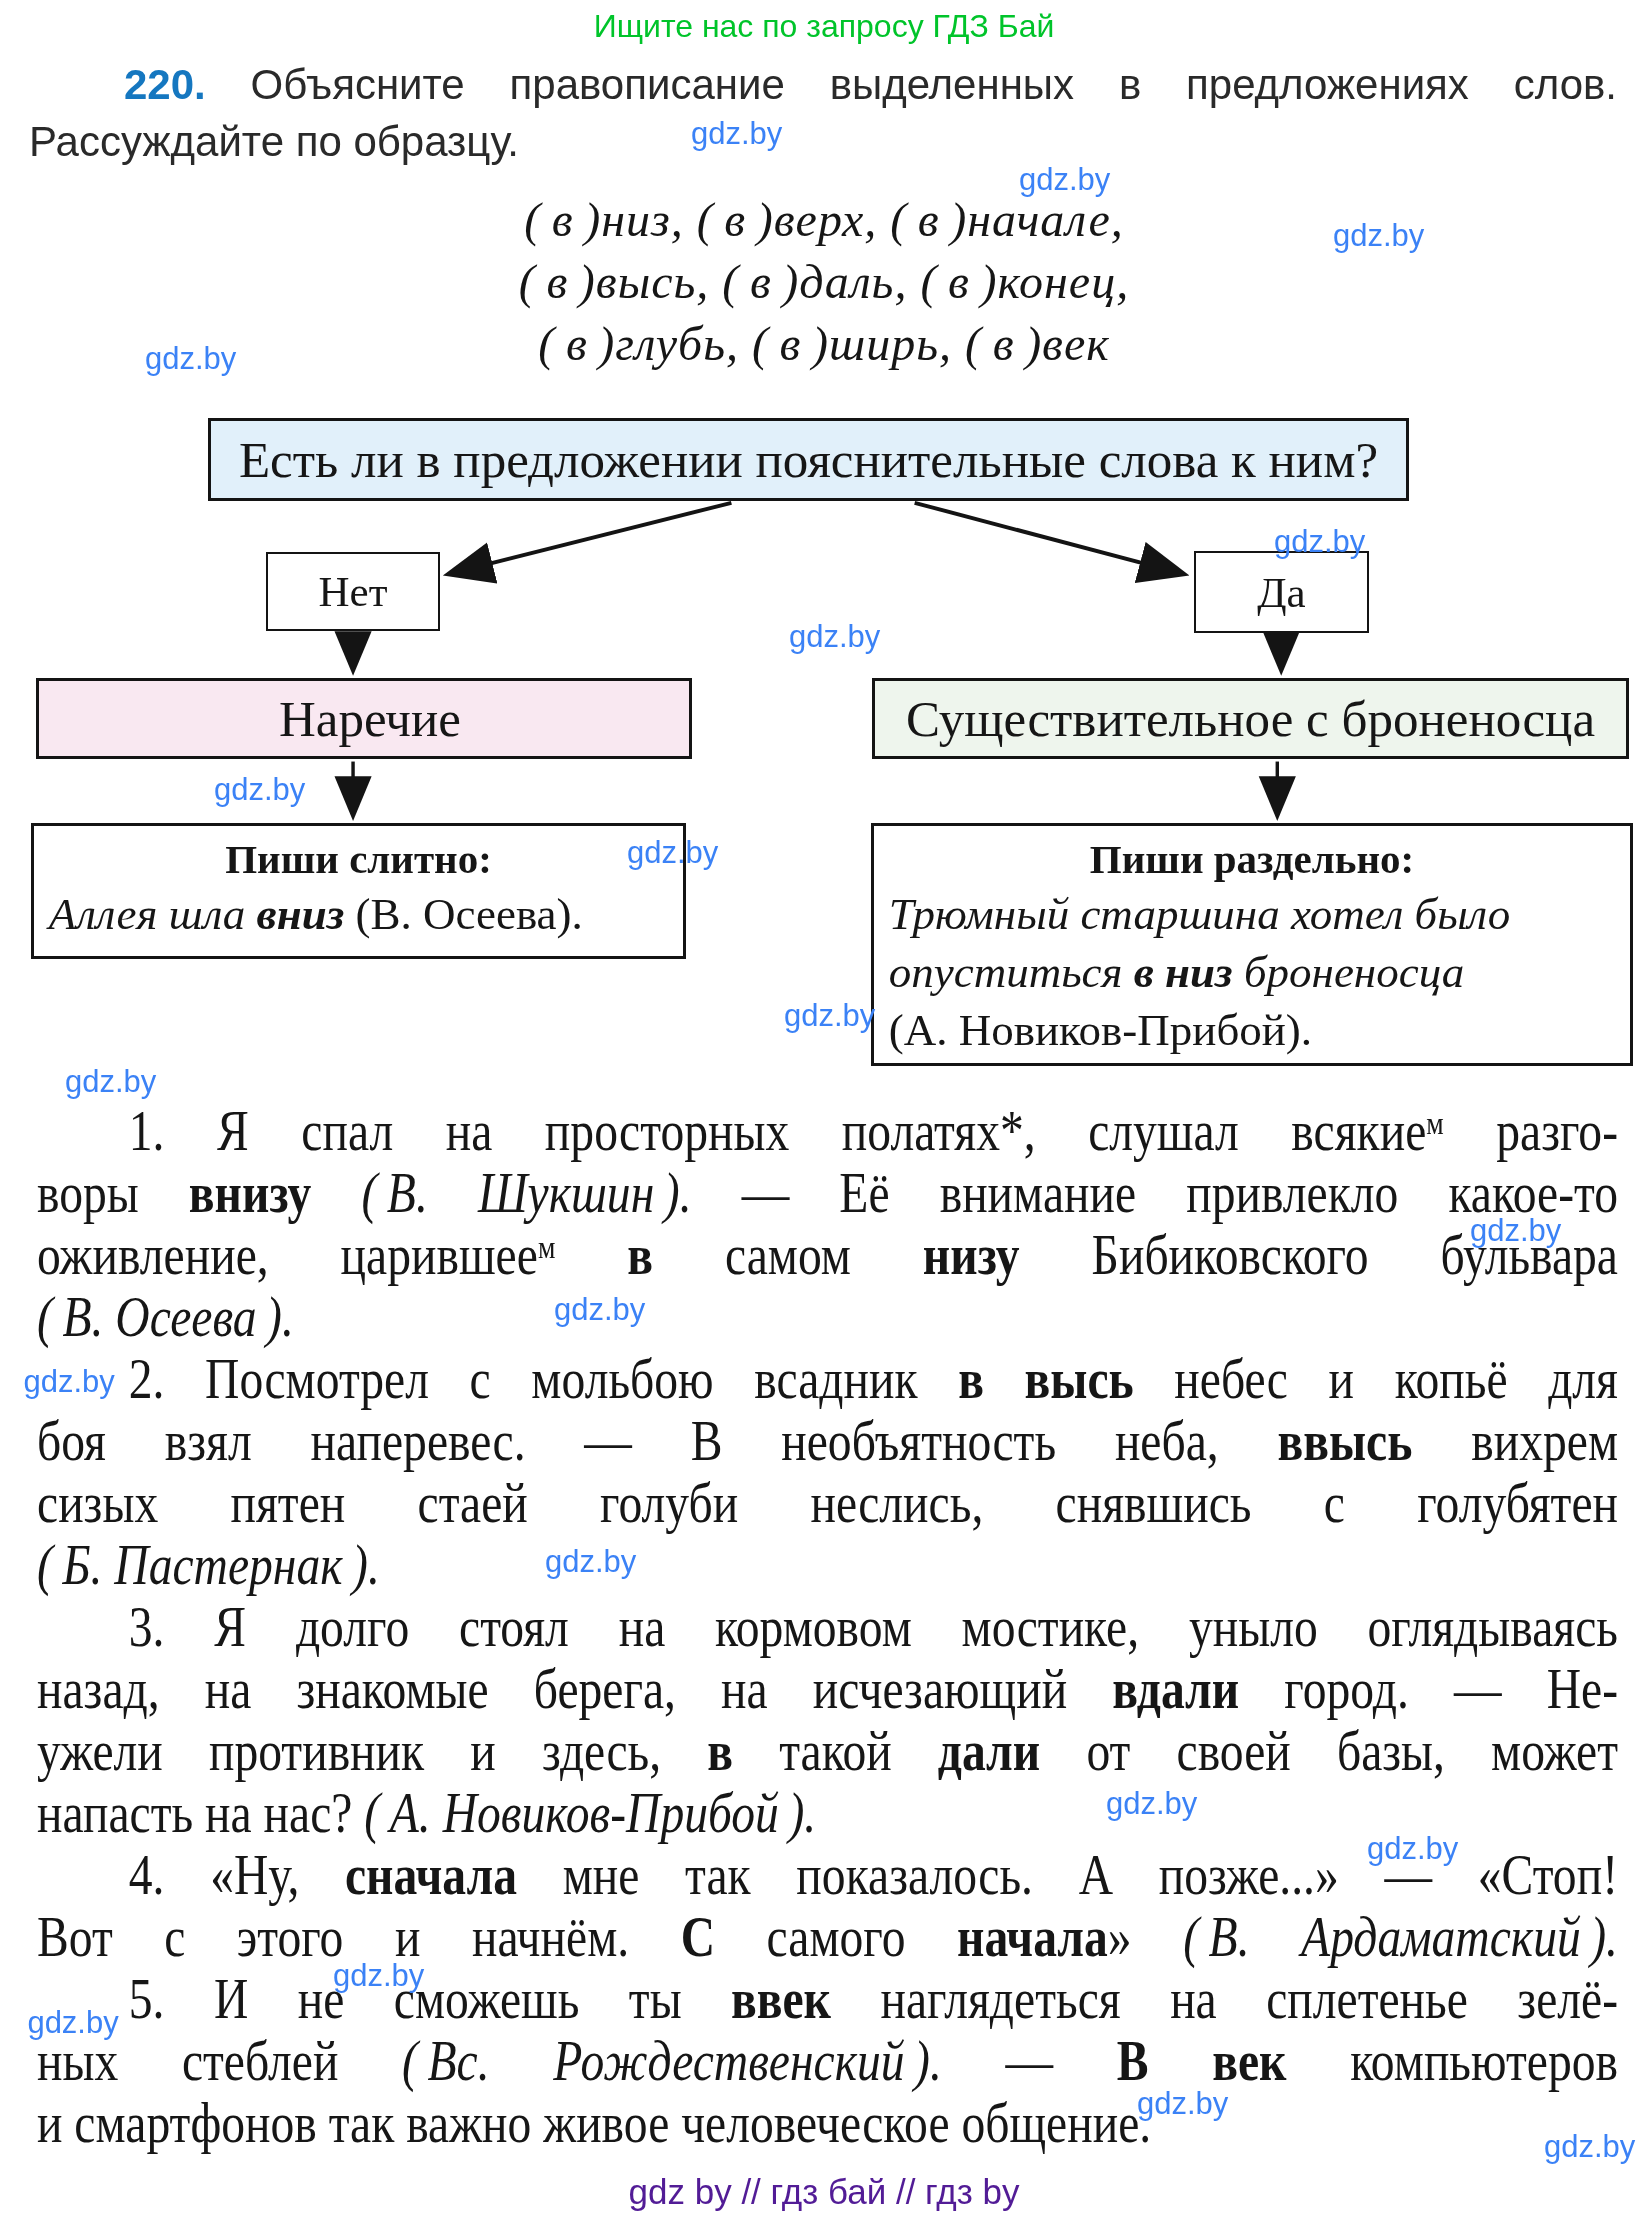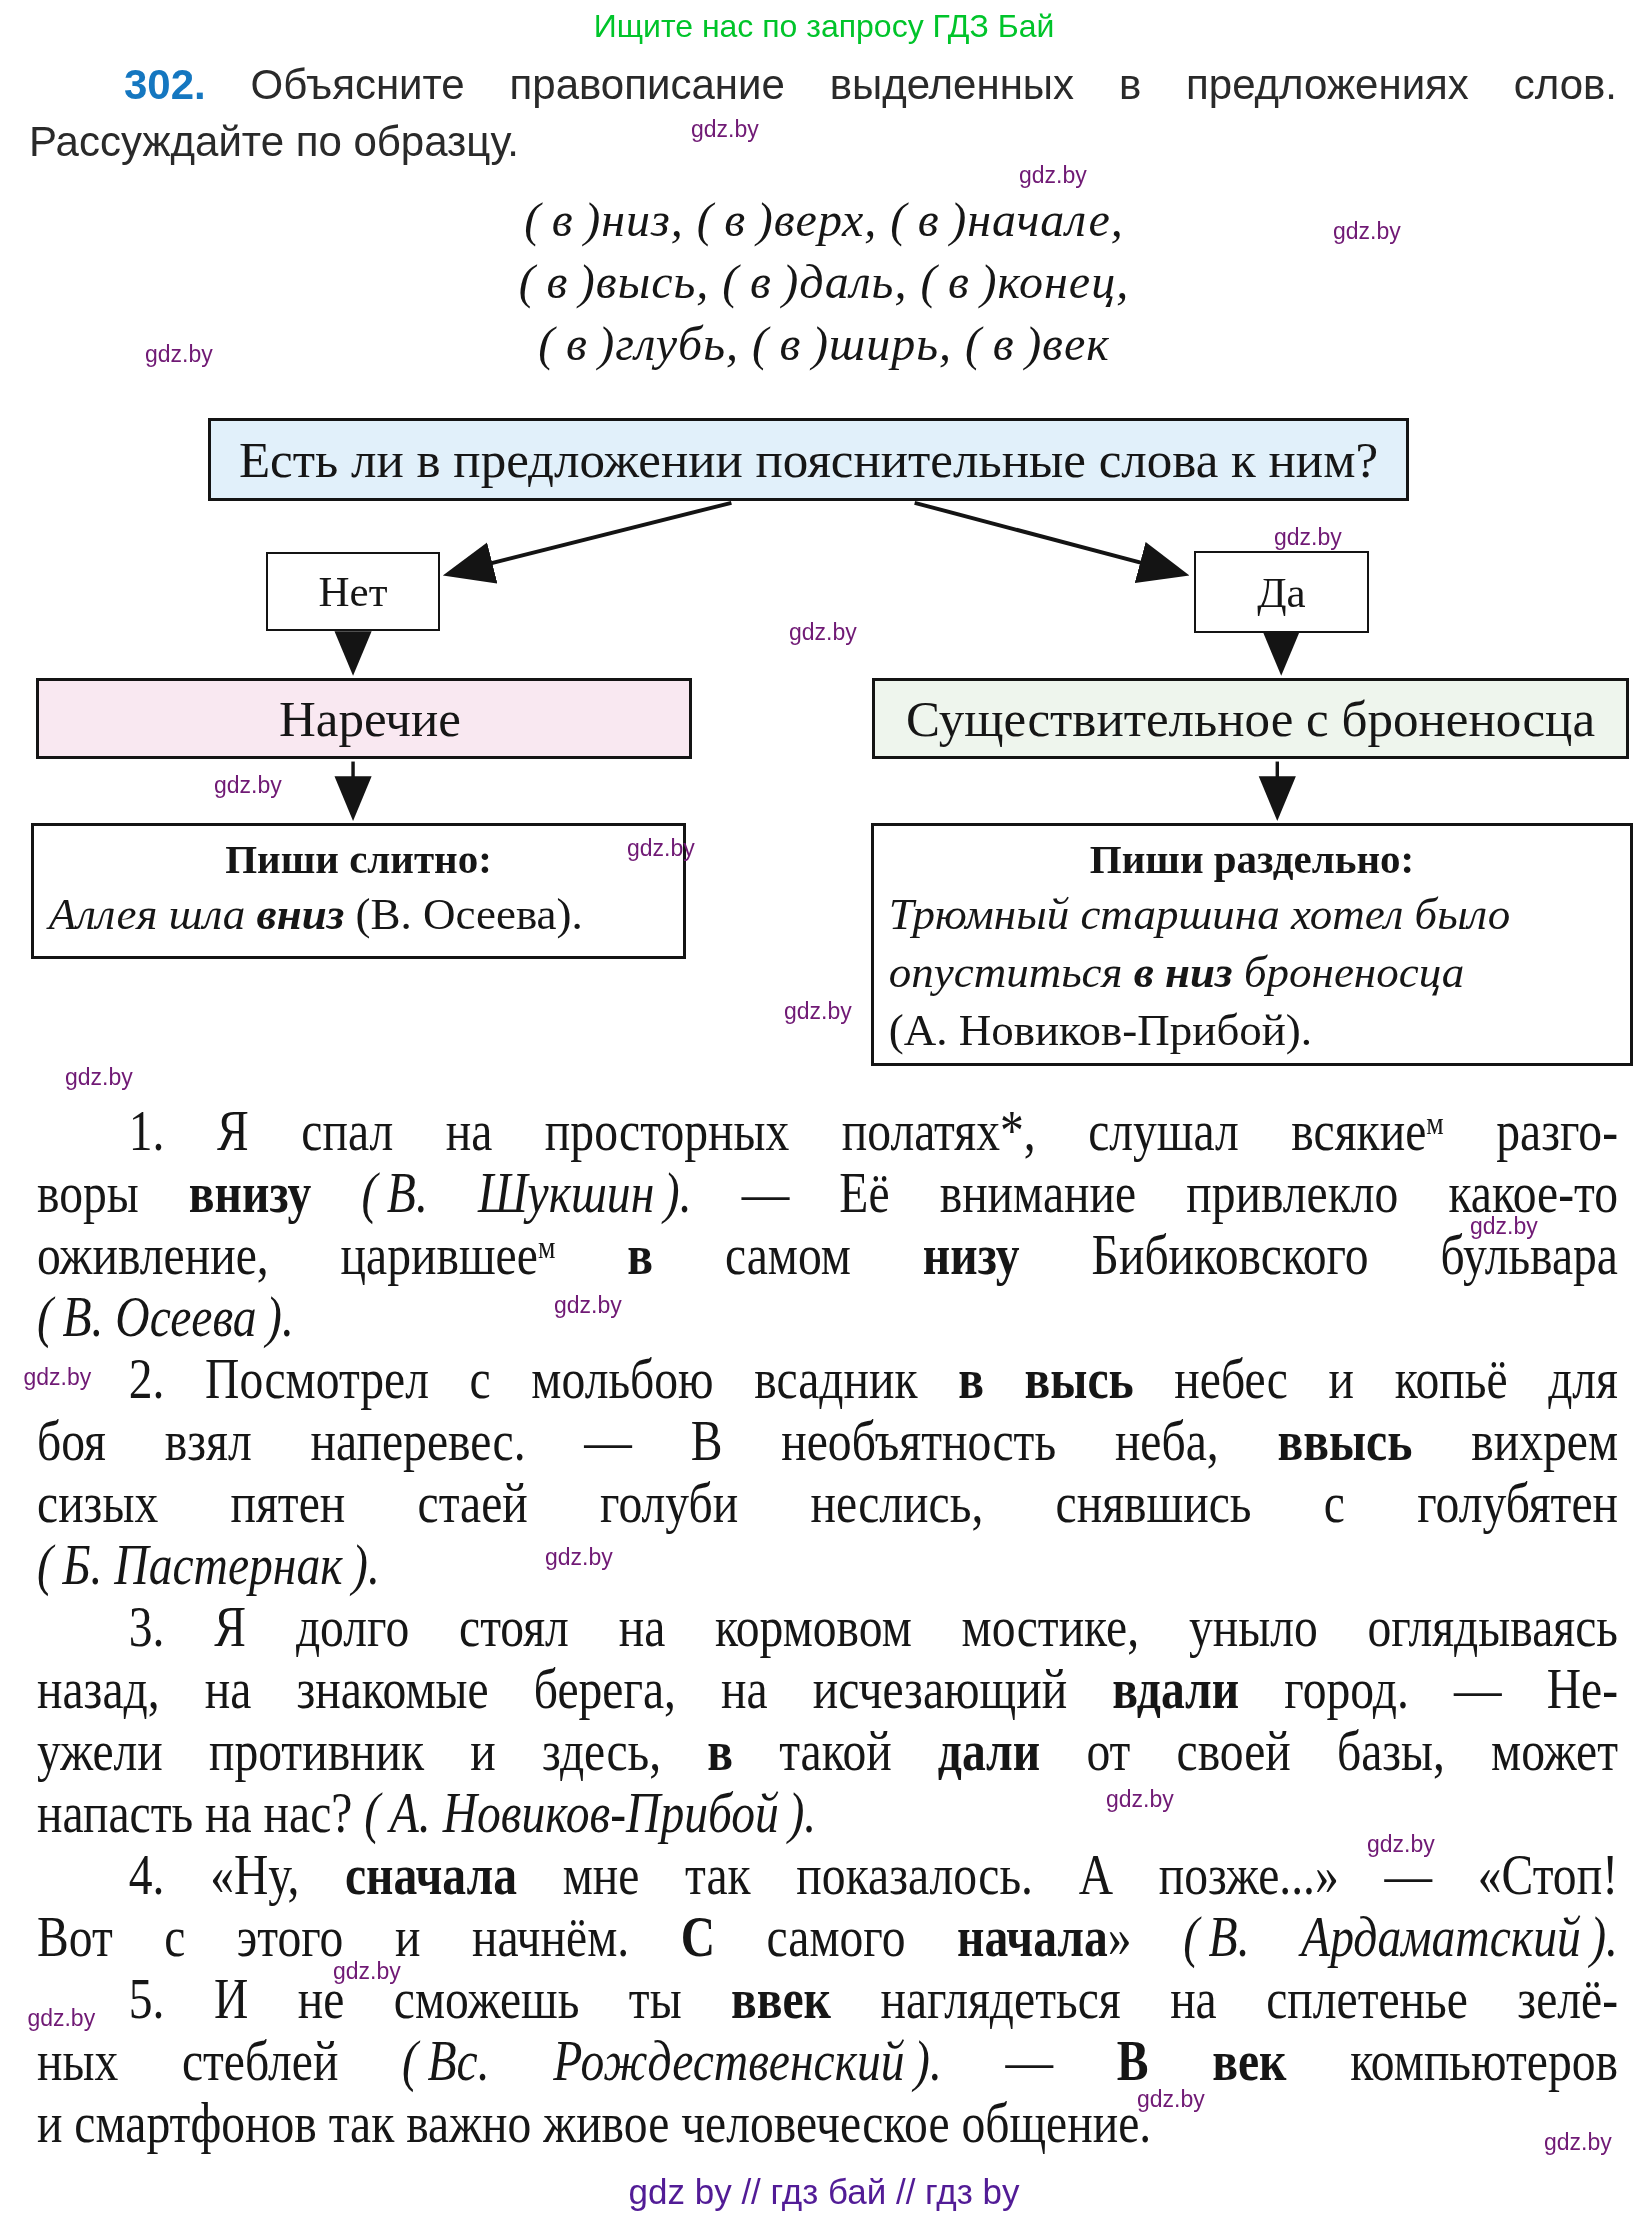--- a/index.html
+++ b/index.html
@@ -35,31 +35,31 @@
   .bline{font-size:56px;line-height:62px;height:62px;white-space:nowrap;
          transform:scaleX(0.85);transform-origin:0 50%;width:1860px;}
   .just{text-align:justify;text-align-last:justify;}
   .ind{text-indent:108px;}
   .bld{font-weight:700;}
   .ita{font-style:italic;}
   .sup{font-size:58%;position:relative;top:-0.5em;}
   .footer{position:absolute;top:2172px;left:0;width:100%;text-align:center;
           font-family:"Liberation Sans",sans-serif;font-size:35px;
           color:var(--footer-purple,#521c96);}
-  .wm{position:absolute;font-family:"Liberation Sans",sans-serif;font-size:23px;
-      color:#701a75;z-index:3;}
+  .wm{position:absolute;font-family:"Liberation Sans",sans-serif;font-size:31px;
+      color:#3b82f6;z-index:3;}
 </style>
 </head>
 <body>
 
 <div class="page">
 
   <div class="promo">Ищите нас по запросу ГДЗ Бай</div>
 
-  <div class="task-line tl1"><span class="num">302.</span><span> Объясните правописание выделенных в предложениях слов.</span></div>
+  <div class="task-line tl1"><span class="num">220.</span><span> Объясните правописание выделенных в предложениях слов.</span></div>
   <div class="task-line tl2">Рассуждайте по образцу.</div>
 
   <div class="wl" style="top:192px">( в )низ, ( в )верх, ( в )начале,</div>
   <div class="wl" style="top:254px">( в )высь, ( в )даль, ( в )конец,</div>
   <div class="wl" style="top:316px">( в )глубь, ( в )ширь, ( в )век</div>
 
   <div class="fbox qbox">
     <span>Есть ли в предложении пояснительные слова к ним?</span>
   </div>
   <div class="fbox nobox">

